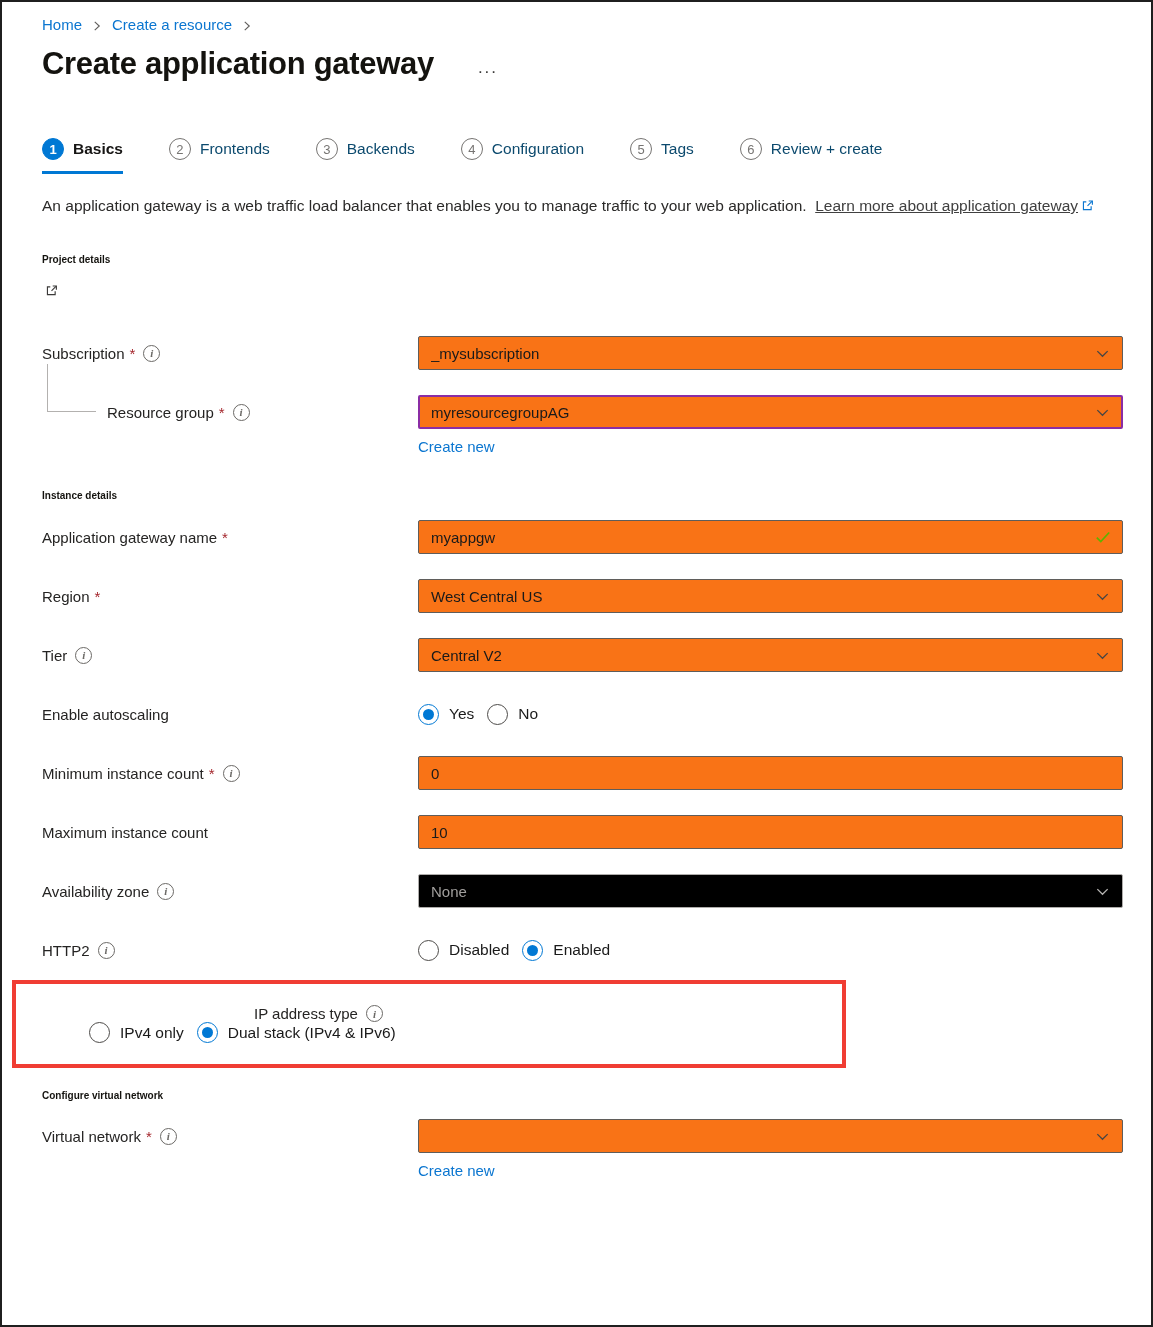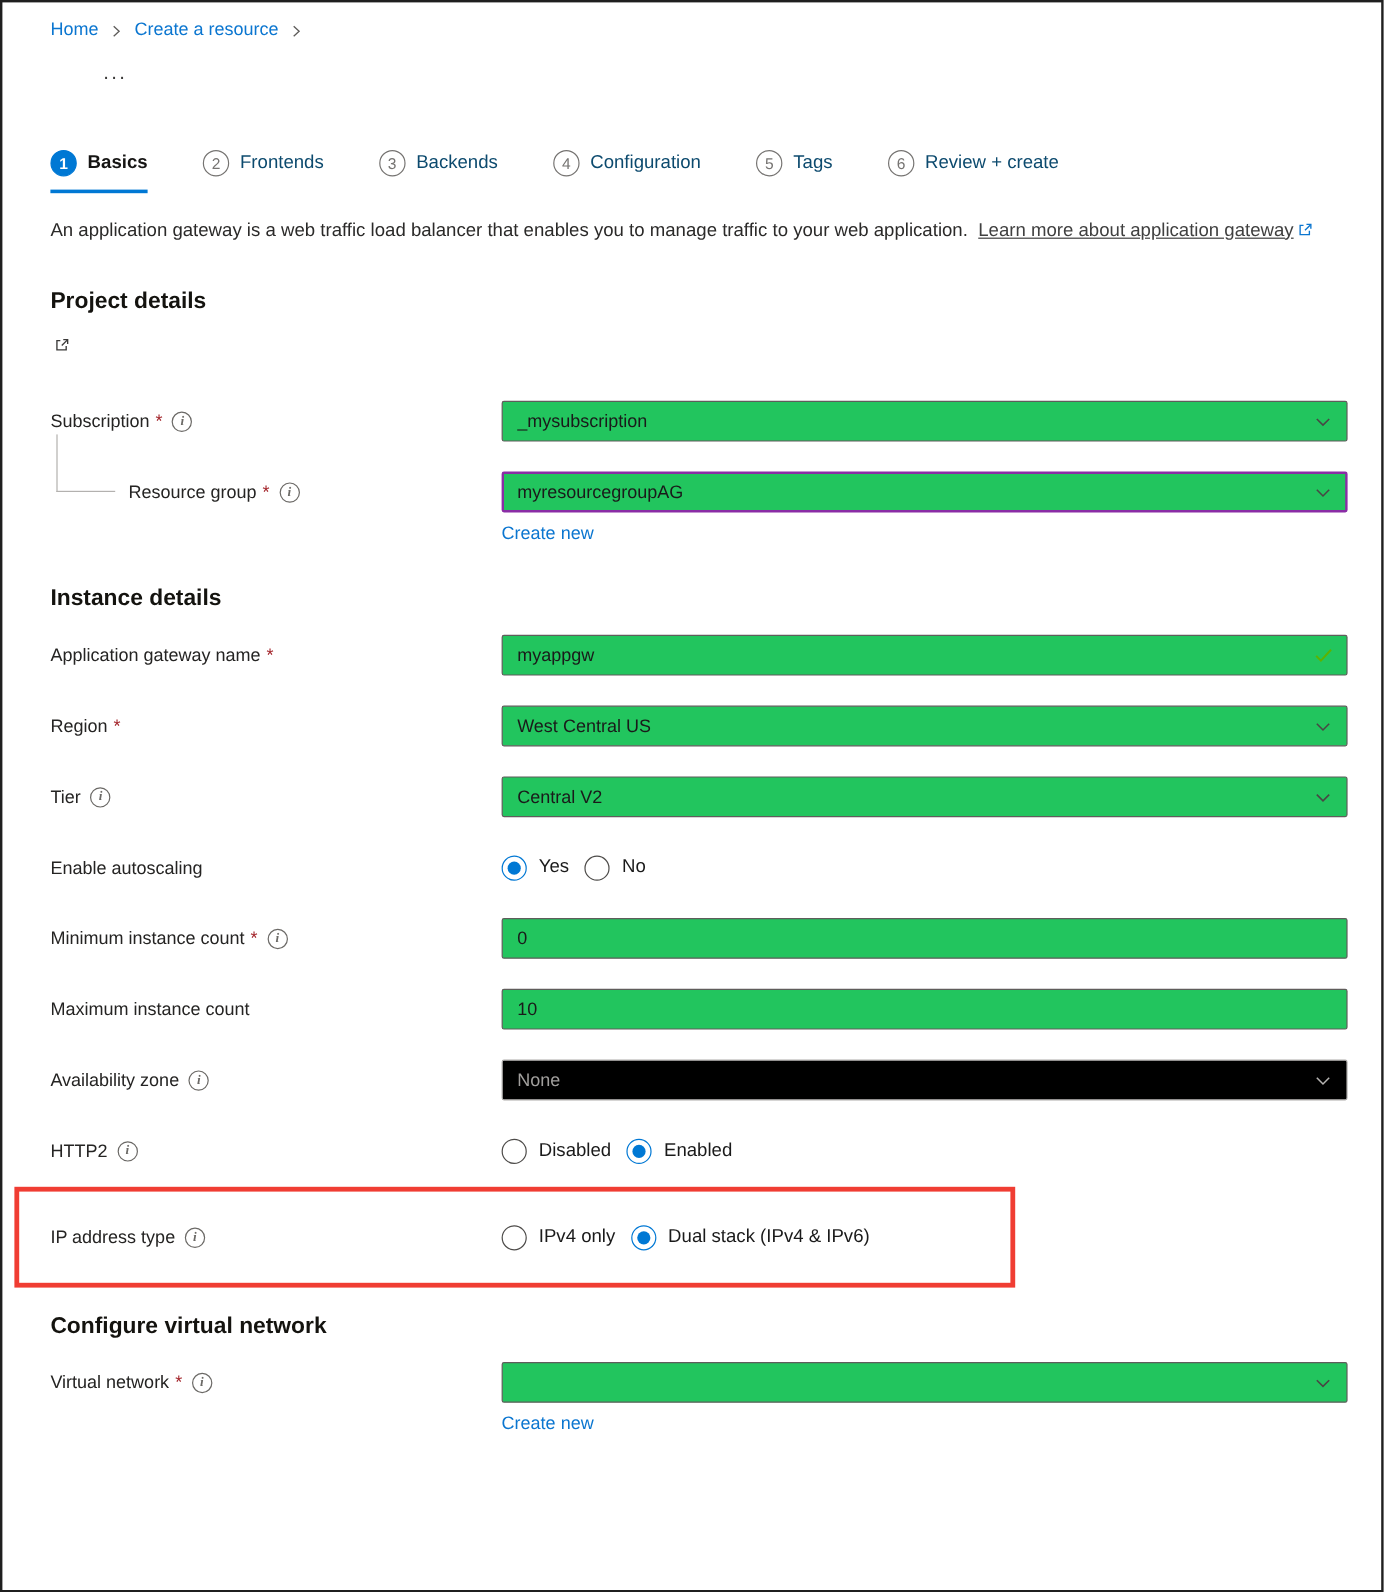--- a/index.html
+++ b/index.html
@@ -35,21 +35,21 @@
   .tab-label { font-size: 15.5px; color: #0c4a6e; white-space: nowrap; }
   .tab.active { border-bottom-color: #0078d4; }
   .tab.active .tab-circle { background: #0078d4; border-color: #0078d4; color: #fff; font-weight: 700; }
   .tab.active .tab-label { color: #161514; font-weight: 700; }
 
   
   .intro { margin-top: 19px; font-size: 15.5px; line-height: 26px; color: #2b2a29; max-width: 1085px; }
   .link { color: #404040; text-decoration: underline; cursor: pointer; }
   .plain-link { color: #0b76d0; text-decoration: none; cursor: pointer; }
   .ext-icon { display: inline-block; vertical-align: -1px; margin-left: 3px; }
-  .section-heading { margin-top: 34px; font-size: 19px; font-weight: 700; color: #14130f; }
+  .section-heading { margin-top: 34px; font-size: 10px; font-weight: 700; color: #14130f; }
   .section-desc { margin-top: 13px; font-size: 15.5px; line-height: 26px; color: #2b2a29; max-width: 1085px; }
 
   
   .form { margin-top: 31px; }
   .form-row { display: flex; align-items: center; margin-bottom: 25px; min-height: 34px; }
   .form-row.top { align-items: flex-start; }
   .label-col { width: 376px; flex-shrink: 0; display: flex; align-items: center; font-size: 15px; color: #252423; }
   .form-row.top .label-col { min-height: 34px; }
   .field-col { width: 706px; }
   .required { color: #a4262c; margin-left: 5px; }
@@ -58,21 +58,21 @@
     border: 1px solid #6b6966; color: #6b6966;
     display: inline-flex; align-items: center; justify-content: center;
     font-size: 11px; margin-left: 8px; cursor: default; flex-shrink: 0;
     font-family: "Liberation Serif", serif; font-style: italic; font-weight: 700;
   }
 
   .select, .text-input {
     width: 100%; height: 34px;
     border: 1px solid #5f5d5b; border-radius: 2px;
     display: flex; align-items: center; justify-content: space-between;
-    padding: 0 12px; font-size: 15px; color: #1a1a1a; background: #22c55e;
+    padding: 0 12px; font-size: 15px; color: #1a1a1a; background: #f97316;
   }
   .text-input { font-family: "Liberation Sans", sans-serif; outline: none; display: block; line-height: 32px; }
   .input-wrap { position: relative; width: 100%; }
   .input-wrap .valid-icon { position: absolute; right: 11px; top: 8px; }
   .select.purple { border: 2px solid #8a2da5; padding: 0 11px; }
   .select.disabled { background: #000000; border-color: #aeacaa; color: #a19f9d; }
   .select .sel-text { white-space: nowrap; overflow: hidden; }
   .chevron { display: inline-flex; flex-shrink: 0; margin-left: 8px; }
 
   .create-new { display: inline-block; margin-top: 9px; font-size: 15px; }
@@ -96,21 +96,21 @@
   .radio.selected { border-color: #0078d4; }
   .radio-dot { width: 11px; height: 11px; border-radius: 50%; background: #0078d4; }
 
   
   .highlight-box {
     border: 4px solid #f03d33;
     margin-left: -30px; margin-top: 13px; margin-bottom: 6px;
     width: 834px;
     padding: 21px 0 21px 26px;
   }
-  .highlight-box .form-row { margin-bottom: 0; }
+  .highlight-box .form-row { margin-bottom: 0; flex-direction: column; }
 
   .vnet-heading { margin-top: 22px; }
 </style>
 </head>
 <body>
 
 <div class="content">
 
   <nav class="breadcrumb">
     <a class="crumb">Home</a>
@@ -121,20 +121,21 @@
     </span>
     <a class="crumb">Create a resource</a>
     <span class="crumb-sep">
       <svg width="12" height="12" viewBox="0 0 16 16">
           <path d="M5 2.5l6 5.5-6 5.5" fill="none" stroke="#5f5d5b" stroke-width="1.5"></path>
         </svg>
     </span>
   </nav>
 
   <div class="title-row">
+    <h1 class="page-title">Create application gateway</h1>
     <span class="more-btn">...</span>
   </div>
 
   <div class="tabs">
     <div class="tab active">
       <span class="tab-circle">1</span>
       <span class="tab-label">Basics</span>
     </div>
     <div class="tab">
       <span class="tab-circle">2</span>

